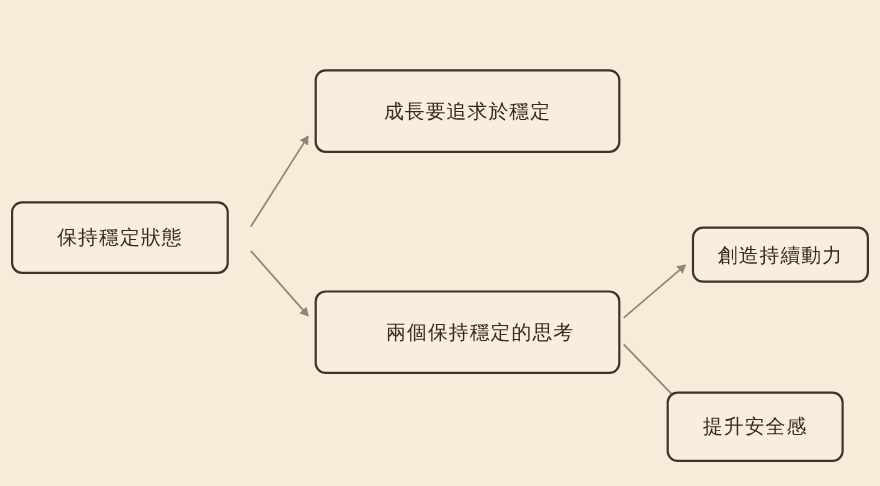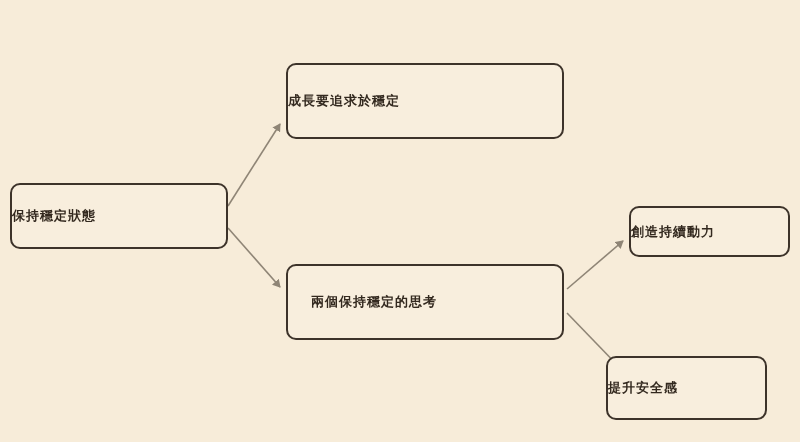--- a/index.html
+++ b/index.html
@@ -25,28 +25,28 @@
     pointer-events: none;
   }
   .node {
     position: absolute;
     box-sizing: border-box;
     background: #f8eedd;
     border: 2px solid #3d332a;
     border-radius: 10px;
     display: flex;
     align-items: center;
-    justify-content: flex-start;
+    justify-content: center;
     color: #33291f;
-    font-size: 13px;
-    font-weight: 700;
+    font-size: 18px;
+    font-weight: 400;
     letter-spacing: 1px;
     cursor: pointer;
   }
-  .node-root      { left: 10px;  top: 183px; width: 218px; height: 66px; }
+  .node-root      { left: 10px;  top: 183px; width: 198px; height: 66px; }
   .node-growth    { left: 286px; top: 63px;  width: 278px; height: 76px; }
   .node-two       { left: 286px; top: 264px; width: 278px; height: 76px; padding-left: 23px; }
   .node-motivate  { left: 629px; top: 206px; width: 161px; height: 51px; }
   .node-safety    { left: 606px; top: 356px; width: 161px; height: 64px; }
 </style>
 </head>
 <body>
 
 <div class="canvas">
 

